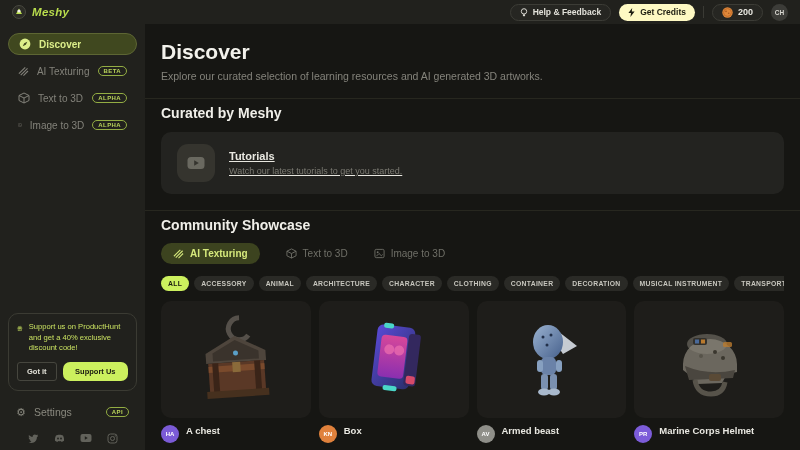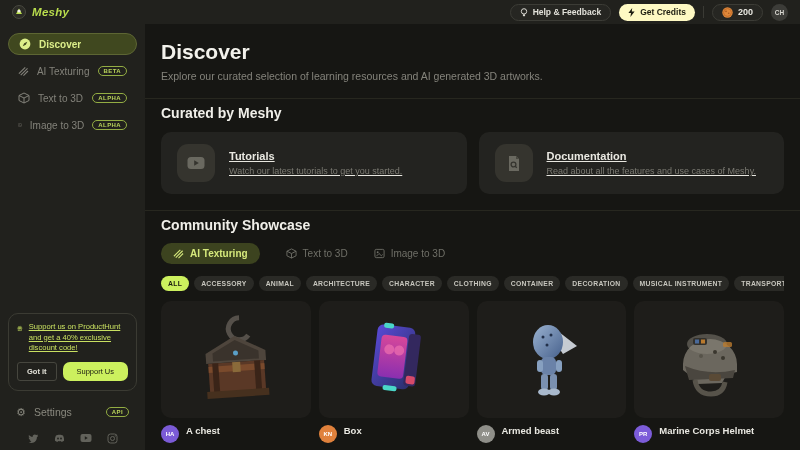--- a/index.html
+++ b/index.html
@@ -48,29 +48,29 @@
   .mini-badge{
     border:1px solid #93ad43; color:#b9d45a; font-size:6px; font-weight:bold;
     border-radius:7px; padding:1px 5px; letter-spacing:.4px;
   }
   .spacer{ flex:1; }
   
   .promo{
     margin:0 8px 10px; border:1px solid #3b3b33; border-radius:10px; padding:8px 8px 9px;
   }
   .promo-top{ display:flex; gap:6px; }
-  .promo-text{ color:#c9e161; font-size:7.6px; line-height:1.4;text-decoration:underline; }
+  .promo-text{ color:#c9e161; font-size:7.6px; line-height:1.4; }
   .promo-btns{ display:flex; gap:6px; margin-top:8px; }
   .gotit-btn{
     border:1px solid #46463e; border-radius:3px; color:#e4e3da; font-size:7.5px;
     font-weight:bold; padding:4px 9px; cursor:pointer; background:transparent;
   }
   .support-btn{
     flex:1; background:#ccf05e; color:#191911; border:none; border-radius:7px;
-    font-size:7.5px; font-weight:normal; padding:4px 0; text-align:center; cursor:pointer;
+    font-size:7.5px; font-weight:bold; padding:4px 0; text-align:center; cursor:pointer;
   }
   .settings-row{
     display:flex; align-items:center; gap:8px; padding:0 16px; height:22px;
     color:#8a897f; font-size:10.5px; cursor:pointer;
   }
   .settings-row .nav-label{ flex:1; }
   .gear{ font-size:11px; color:#8a897f; }
   .social-row{ display:flex; justify-content:center; gap:15px; margin-top:10px; }
   .social-row svg{ cursor:pointer; }
   
@@ -259,34 +259,20 @@
     <div class="curated-card">
       <div class="icon-sq">
         <svg width="18" height="14" viewBox="0 0 18 14">
           <rect x="0.5" y="1" width="17" height="12" rx="3.5" fill="#6a6960"></rect>
           <polygon points="7.2,4.2 11.8,7 7.2,9.8" fill="#35342e"></polygon>
         </svg>
       </div>
       <div>
         <div class="cc-title">Tutorials</div>
         <div class="cc-desc">Watch our latest tutorials to get you started.</div>
-      </div>
-    </div>
-    <div class="curated-card">
-      <div class="icon-sq">
-        <svg width="14" height="17" viewBox="0 0 14 17">
-          <path d="M2 1 L9 1 L12 4 L12 16 L2 16 Z" fill="#6a6960"></path>
-          <path d="M9 1 L9 4 L12 4 Z" fill="#494840"></path>
-          <circle cx="6.5" cy="9.5" r="2.4" fill="none" stroke="#35342e" stroke-width="1.3"></circle>
-          <line x1="8.2" y1="11.2" x2="9.8" y2="12.8" stroke="#35342e" stroke-width="1.3"></line>
-        </svg>
-      </div>
-      <div>
-        <div class="cc-title">Documentation</div>
-        <div class="cc-desc">Read about all the features and use cases of Meshy.</div>
       </div>
     </div>
   </div>
 
   <div class="divider"></div>
 
   <div class="h2">Community Showcase</div>
 
   <div class="tabs">
     <div class="tab active">

